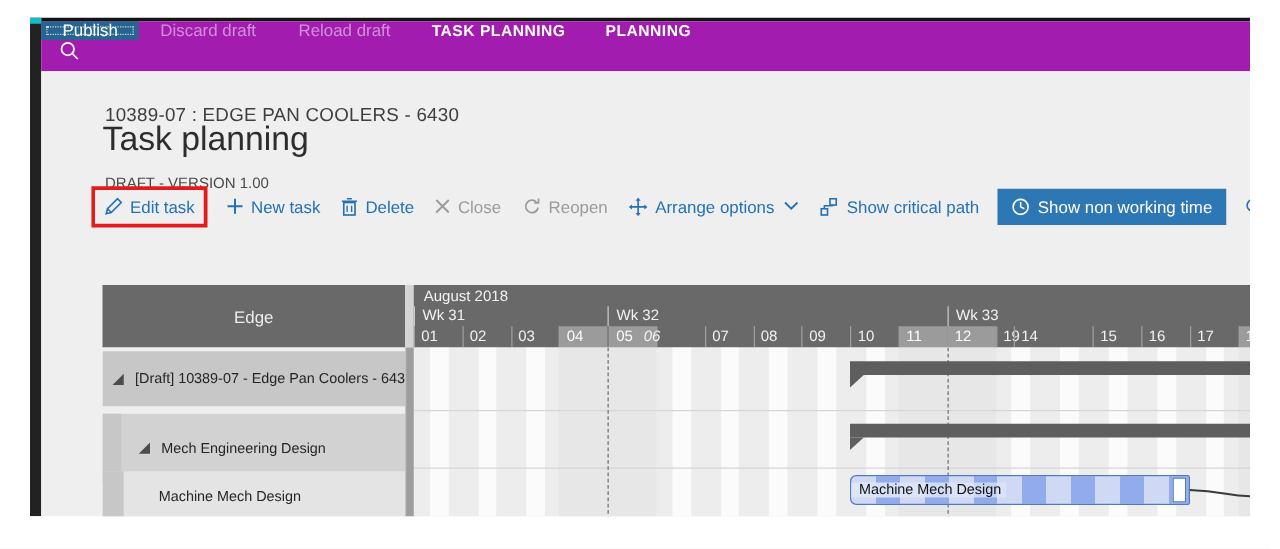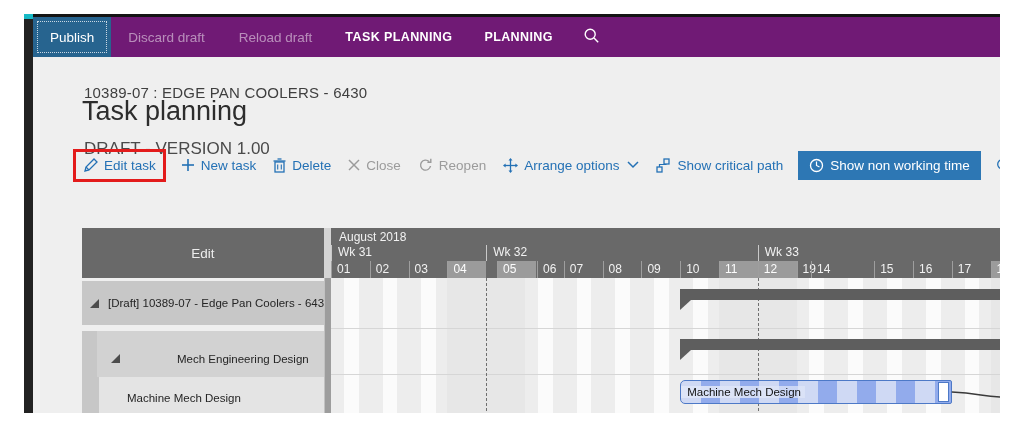--- a/index.html
+++ b/index.html
@@ -6,34 +6,34 @@
   body{width:1024px;height:439px;background:#ffffff;font-family:"Liberation Sans",sans-serif;
        -webkit-font-smoothing:antialiased;overflow:hidden;position:relative;}
   .window{position:absolute;left:24px;top:14px;width:976px;height:399px;overflow:hidden;}
 
   
   .top-edge{position:absolute;left:9px;top:0;width:967px;height:3px;background:#141414;}
   .left-strip{position:absolute;left:0;top:0;width:9px;height:399px;background:#222222;}
   .teal-accent{position:absolute;left:0;top:0;width:9px;height:5px;background:#17b9c5;}
 
   
-  .app-bar{position:absolute;left:9px;top:3px;width:967px;height:40px;background:#701a75;
-           display:flex;align-items:stretch;color:#fff;}
+  .app-bar{position:absolute;left:9px;top:3px;width:967px;height:40px;background:#a21caf;
+           display:flex;align-items:stretch;color:#fff;flex-direction:column;}
   .app-tab{display:flex;align-items:center;padding:0 17px;font-size:13.5px;cursor:pointer;white-space:nowrap;}
   .app-tab.selected{background:#27648f;outline:1px dotted rgba(255,255,255,.75);outline-offset:-5px;}
   .app-tab.disabled{color:rgba(255,255,255,.5);}
   .app-tab.menu{font-size:12.5px;font-weight:700;letter-spacing:.4px;padding:0 16px;}
   .appbar-search{display:flex;align-items:center;padding:0 14px;cursor:pointer;}
 
   
   .content{position:absolute;left:9px;top:43px;width:967px;height:356px;background:#efefef;}
 
   .caption{position:absolute;left:51px;top:27px;font-size:15px;color:#3f3f3f;letter-spacing:.2px;}
   .page-title{position:absolute;left:49px;top:39px;font-size:27px;font-weight:300;color:#2d2d2d;}
-  .version{position:absolute;left:51px;top:82px;font-size:17px;color:#4a4a4a;}
+  .version{position:absolute;left:51px;top:82px;font-size:12px;color:#4a4a4a;}
 
   
   .toolbar{position:absolute;left:40px;top:88px;right:0;height:40px;display:flex;align-items:center;gap:13px;overflow:hidden;white-space:nowrap;}
   .tb-item{display:flex;align-items:center;gap:6px;font-size:13.5px;color:#2471b5;cursor:pointer;
            background:none;border:none;padding:4px 2px;font-family:inherit;flex:0 0 auto;}
   .tb-item svg{display:block;}
   .tb-item.disabled{color:#9b9b9b;cursor:default;}
   .tb-item.active{background:#2d77b4;color:#ffffff;padding:7px 11px;}
   .tb-item.annotated{border:3px solid #e31b1b;padding:6px 7px;margin:-3px 0;}
   .chev{margin-left:2px;}
@@ -217,61 +217,61 @@
               <circle cx="6.3" cy="6.3" r="4.6" fill="none" stroke="currentColor" stroke-width="1.3"></circle>
               <line x1="9.8" y1="9.8" x2="14" y2="14" stroke="currentColor" stroke-width="1.3"></line>
               <line x1="6.3" y1="4.3" x2="6.3" y2="8.3" stroke="currentColor" stroke-width="1.1"></line>
               <line x1="4.3" y1="6.3" x2="8.3" y2="6.3" stroke="currentColor" stroke-width="1.1"></line>
             </svg>
           </span>
         </button>
       </div>
 
     <div class="gantt">
-      <div class="name-header">Edit</div>
+      <div class="name-header">Edge</div>
       <div class="splitter"></div>
       <div class="vscroll"></div>
 
       <div class="time-header">
         <div class="month-row">
           <span class="month-label">August 2018</span>
         </div>
         <div class="week-row">
             <div class="week-cell" style="left: 0px; width: 155.2px;">Wk 31</div>
             <div class="week-cell" style="left: 155.2px; width: 271.6px;">Wk 32</div>
             <div class="week-cell" style="left: 426.8px; width: 251.2px;">Wk 33</div>
           </div>
         <div class="day-row">
             <div class="day-cell" style="left: 0px; width: 38.8px;">01</div>
             <div class="day-cell" style="left: 38.8px; width: 38.8px;">02</div>
             <div class="day-cell" style="left: 77.6px; width: 38.8px;">03</div>
             <div class="day-cell weekend" style="left: 116.4px; width: 38.8px;">04</div>
-            <div class="day-cell weekend" style="left: 166px; width: 38.8px;">05</div>
-            <div class="day-cell" style="left: 206px; width: 38.8px;">06</div>
+            <div class="day-cell weekend" style="left: 156px; width: 38.8px;">05</div>
+            <div class="day-cell" style="left: 178px; width: 38.8px; font-style: italic;">06</div>
             <div class="day-cell" style="left: 232.8px; width: 38.8px;">07</div>
             <div class="day-cell" style="left: 271.6px; width: 38.8px;">08</div>
             <div class="day-cell" style="left: 310.4px; width: 38.8px;">09</div>
             <div class="day-cell" style="left: 349.2px; width: 38.8px;">10</div>
             <div class="day-cell weekend" style="left: 388px; width: 38.8px;">11</div>
             <div class="day-cell weekend" style="left: 426.8px; width: 38.8px;">12</div>
             <div class="day-cell" style="left: 465.6px; width: 38.8px;">19</div>
             <div class="day-cell" style="left: 480px; width: 38.8px;">14</div>
             <div class="day-cell" style="left: 543.2px; width: 38.8px;">15</div>
             <div class="day-cell" style="left: 582px; width: 38.8px;">16</div>
             <div class="day-cell" style="left: 620.8px; width: 38.8px;">17</div>
             <div class="day-cell weekend" style="left: 659.6px; width: 38.8px;">18</div>
           </div>
       </div>
 
       <div class="rows-left">
           <div class="name-row lvl0" style="top: 3px; height: 44px;">
             <div class="tri"></div>
             <span>[Draft] 10389-07 - Edge Pan Coolers - 6430</span>
           </div>
-          <div class="name-row lvl1" style="top: 53px; height: 55px; gap: 48px;">
+          <div class="name-row lvl1" style="top: 53px; height: 55px;">
             <div class="tri"></div>
             <span>Mech Engineering Design</span>
           </div>
           <div class="name-row lvl2" style="top: 99px; height: 41px;">
             <span>Machine Mech Design</span>
           </div>
         </div>
 
       <div class="body">
           <div class="day-col" style="left: 0px; width: 38.8px;">

